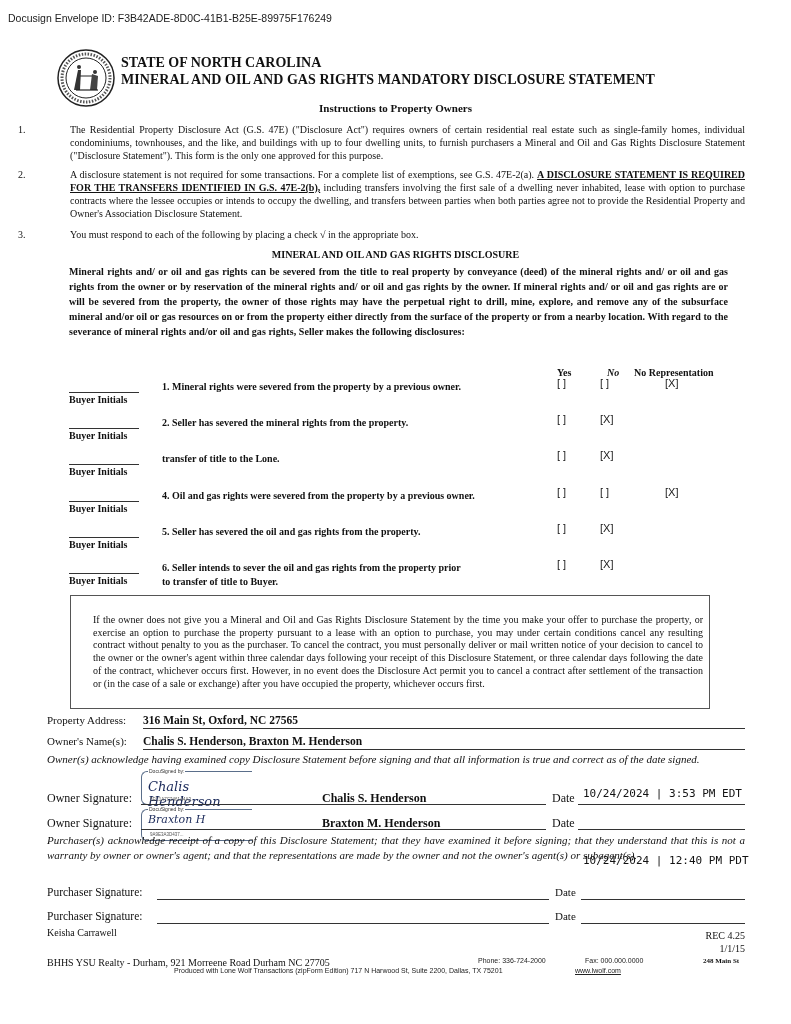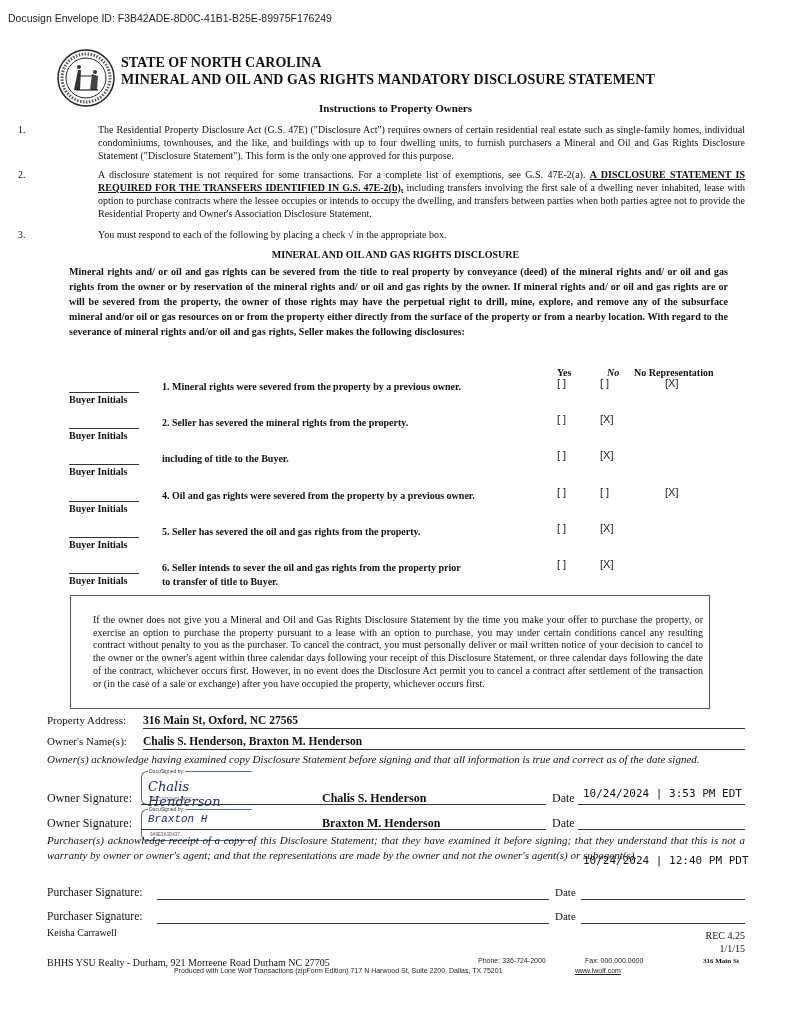--- a/index.html
+++ b/index.html
@@ -5,21 +5,21 @@
   html, body { margin:0; padding:0; background:#ffffff; }
   body { width:791px; height:1024px; position:relative; overflow:hidden; color:#111; font-family:"Liberation Serif", serif; }
   .abs { position:absolute; }
   .envelope { left:8px; top:12px; font-family:"Liberation Sans", sans-serif; font-size:10.5px; color:#222; }
   .seal { left:56px; top:48px; width:60px; height:60px; }
   .title1 { left:121px; top:55px; font-size:14px; font-weight:bold; }
   .title2 { left:121px; top:72px; font-size:14px; font-weight:bold; letter-spacing:0.05px; }
   .instr-h { left:0; width:791px; text-align:center; top:102px; font-size:11px; font-weight:bold; }
   .instr { left:18px; width:727px; font-size:10px; line-height:13px; text-align:justify; }
   .instr .num { position:absolute; left:0; top:0; }
-  .instr .txt { margin-left:80px; }
+  .instr .txt { margin-left:52px; }
   .u { text-decoration:underline; font-weight:bold; }
   .mog-h { left:0; width:791px; text-align:center; top:249px; font-size:10px; font-weight:bold; }
   .mog-p { left:69px; width:659px; top:264px; font-size:10px; font-weight:bold; line-height:15px; text-align:justify; letter-spacing:0.05px; }
   .col-h { font-size:10px; font-weight:bold; top:367px; }
   .initials-line { left:69px; width:70px; height:0; border-top:1px solid #333; }
   .initials-lbl { left:69px; font-size:10px; font-weight:bold; }
   .q { left:162px; font-size:10px; font-weight:bold; line-height:14px; }
   .box { font-family:"Liberation Sans", sans-serif; font-size:11px; color:#222; }
   .note { left:70px; top:595px; width:638px; height:112px; border:1px solid #555; }
   .note-h { position:absolute; left:0; width:100%; text-align:center; top:2px; font-size:13px; font-weight:bold; }
@@ -97,21 +97,21 @@
       <div class="abs q" style="top: 416px;">
         <div>2. Seller has severed the mineral rights from the property.</div>
       </div>
       <div class="abs box" style="left: 557px; top: 413px;">[  ]</div>
       <div class="abs box" style="left: 600px; top: 413px;">[X]</div>
     </div>
     <div>
       <div class="abs initials-line" style="top: 464px;"></div>
       <div class="abs initials-lbl" style="top: 466px;">Buyer Initials</div>
       <div class="abs q" style="top: 452px;">
-        <div>including of title to the Buyer.</div>
+        <div>transfer of title to the Lone.</div>
       </div>
       <div class="abs box" style="left: 557px; top: 449px;">[  ]</div>
       <div class="abs box" style="left: 600px; top: 449px;">[X]</div>
     </div>
     <div>
       <div class="abs initials-line" style="top: 501px;"></div>
       <div class="abs initials-lbl" style="top: 503px;">Buyer Initials</div>
       <div class="abs q" style="top: 489px;">
         <div>4. Oil and gas rights were severed from the property by a previous owner.</div>
       </div>
@@ -162,21 +162,21 @@
 </div>
 <div class="abs uline" style="left:141px; width:405px; top:804px;"></div>
 <div class="abs field-val" style="left:322px; top:791px; font-size:12px;">Chalis S. Henderson</div>
 <div class="abs field-lbl" style="left:552px; top:791px; font-size:12px;">Date</div>
 <div class="abs date-val" style="left:583px; top:787px;">10/24/2024 | 3:53 PM EDT</div>
 <div class="abs uline" style="left:578px; width:167px; top:804px;"></div>
 
 <div class="abs field-lbl" style="left:47px; top:816px; font-size:12px;">Owner Signature:</div>
 <div class="abs sigbox" style="left:141px; top:809px; width:110px; height:30px;">
   <span class="abs sig-tag" style="left:6px; top:-4px;">DocuSigned by:</span>
-  <span class="abs sig-hand" style="left:6px; top:3px; font-size:11px;font-family:Liberation Mono, monospace;">Braxton H</span>
+  <span class="abs sig-hand" style="left:6px; top:3px; font-size:11px;">Braxton H</span>
   <span class="abs sig-id" style="left:8px; top:22px;">9A9E3A3D437...</span>
 </div>
 <div class="abs uline" style="left:141px; width:405px; top:829px;"></div>
 <div class="abs field-val" style="left:322px; top:816px; font-size:12px;">Braxton M. Henderson</div>
 <div class="abs field-lbl" style="left:552px; top:816px; font-size:12px;">Date</div>
 <div class="abs date-val" style="left:583px; top:811px;margin-top:43px;">10/24/2024 | 12:40 PM PDT</div>
 <div class="abs uline" style="left:578px; width:167px; top:829px;"></div>
 
 <div class="abs ital" style="left:47px; top:833px; width:698px; text-align:justify;">Purchaser(s) acknowledge receipt of a copy of this Disclosure Statement; that they have examined it before signing; that  they understand that this is not a warranty by owner or owner's agent; and that the representations are made by the  owner and not the owner's agent(s) or subagent(s).</div>
 
@@ -189,16 +189,16 @@
 <div class="abs uline" style="left:157px; width:392px; top:923px;"></div>
 <div class="abs field-lbl" style="left:555px; top:910px;">Date</div>
 <div class="abs uline" style="left:581px; width:164px; top:923px;"></div>
 
 <div class="abs" style="right:46px; top:930px; font-size:10px; text-align:right;">REC 4.25</div>
 <div class="abs" style="right:46px; top:943px; font-size:10px; text-align:right;">1/1/15</div>
 
 <div class="abs footer" style="left:47px; top:957px; font-weight:normal; font-size:10px;">BHHS YSU Realty - Durham, 921 Morreene Road Durham NC 27705</div>
 <div class="abs footer-sans" style="left:478px; top:957px;">Phone: 336-724-2000</div>
 <div class="abs footer-sans" style="left:585px; top:957px;">Fax: 000.000.0000</div>
-<div class="abs footer" style="left:703px; top:957px; font-weight:bold; font-size:7px;">316 Main St</div>
+<div class="abs footer" style="left:703px; top:957px; font-weight:bold; font-size:7px;">248 Main St</div>
 <div class="abs footer" style="left:47px; top:927px; font-weight:normal; font-size:10px;">Keisha Carrawell</div>
 <div class="abs footer-sans" style="left:174px; top:967px;">Produced with Lone Wolf Transactions (zipForm Edition) 717 N Harwood St, Suite 2200, Dallas, TX  75201</div>
 <div class="abs footer-sans" style="left:575px; top:967px; text-decoration:underline;">www.lwolf.com</div>
 
 </body></html>

